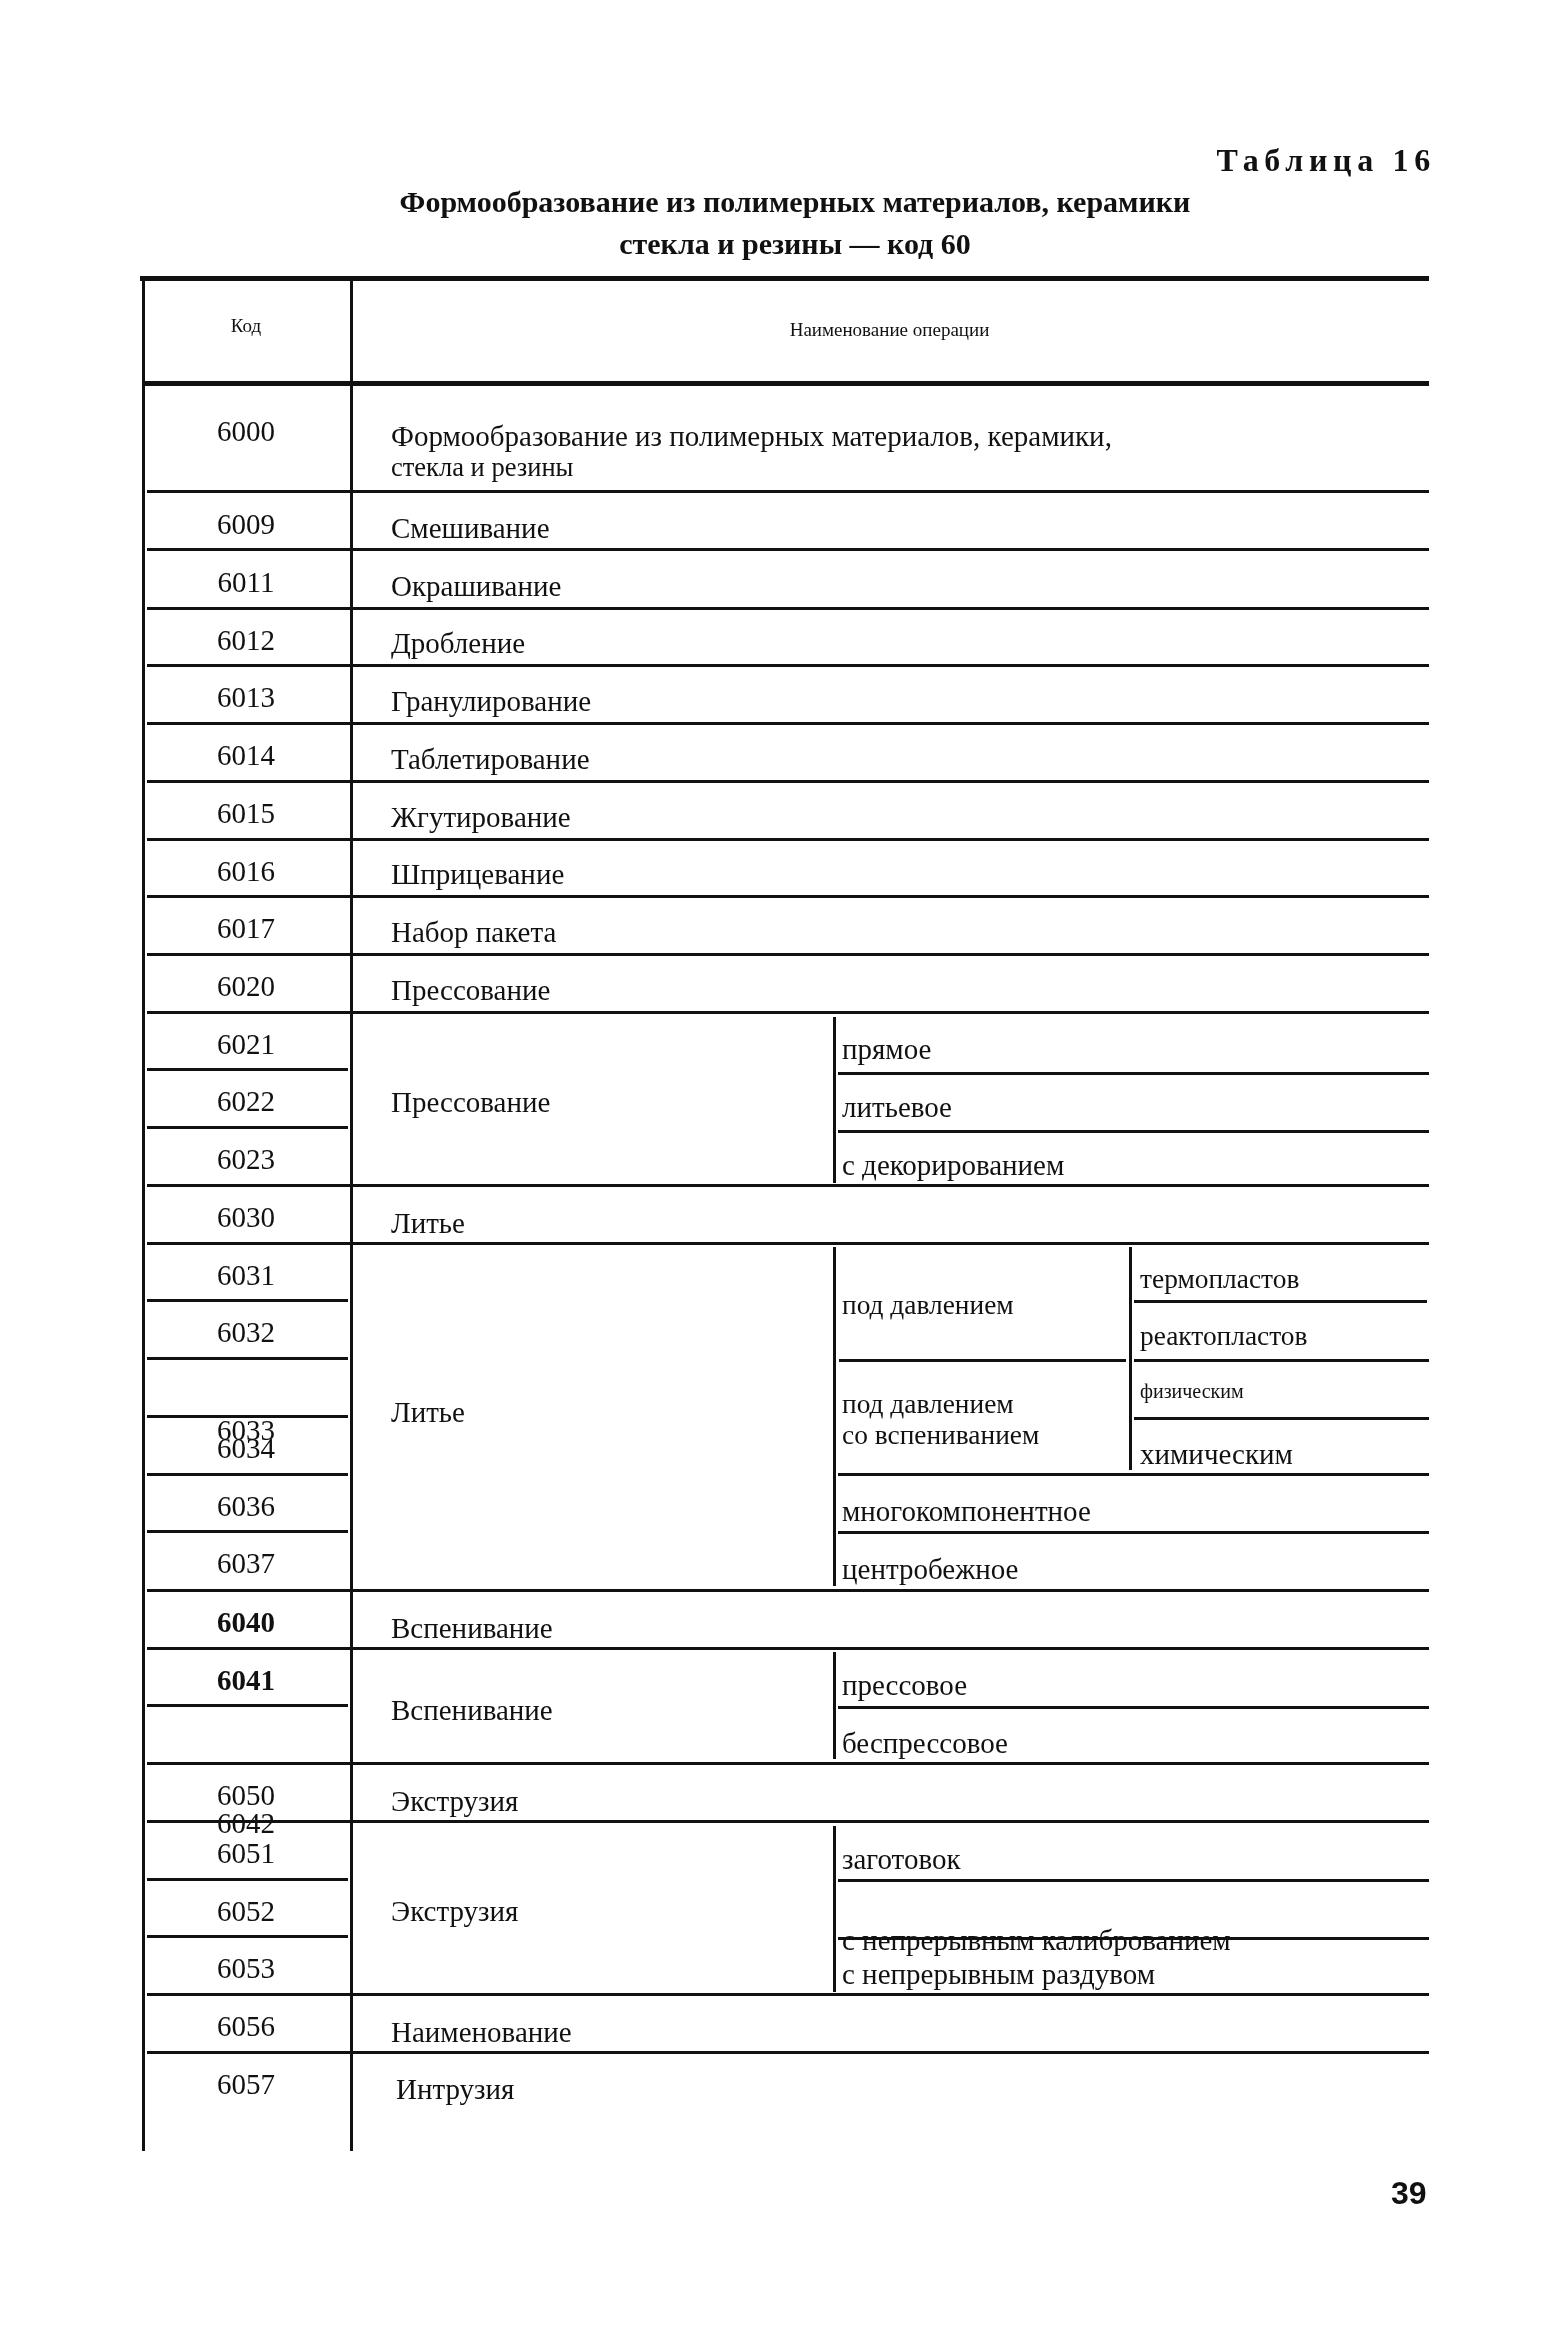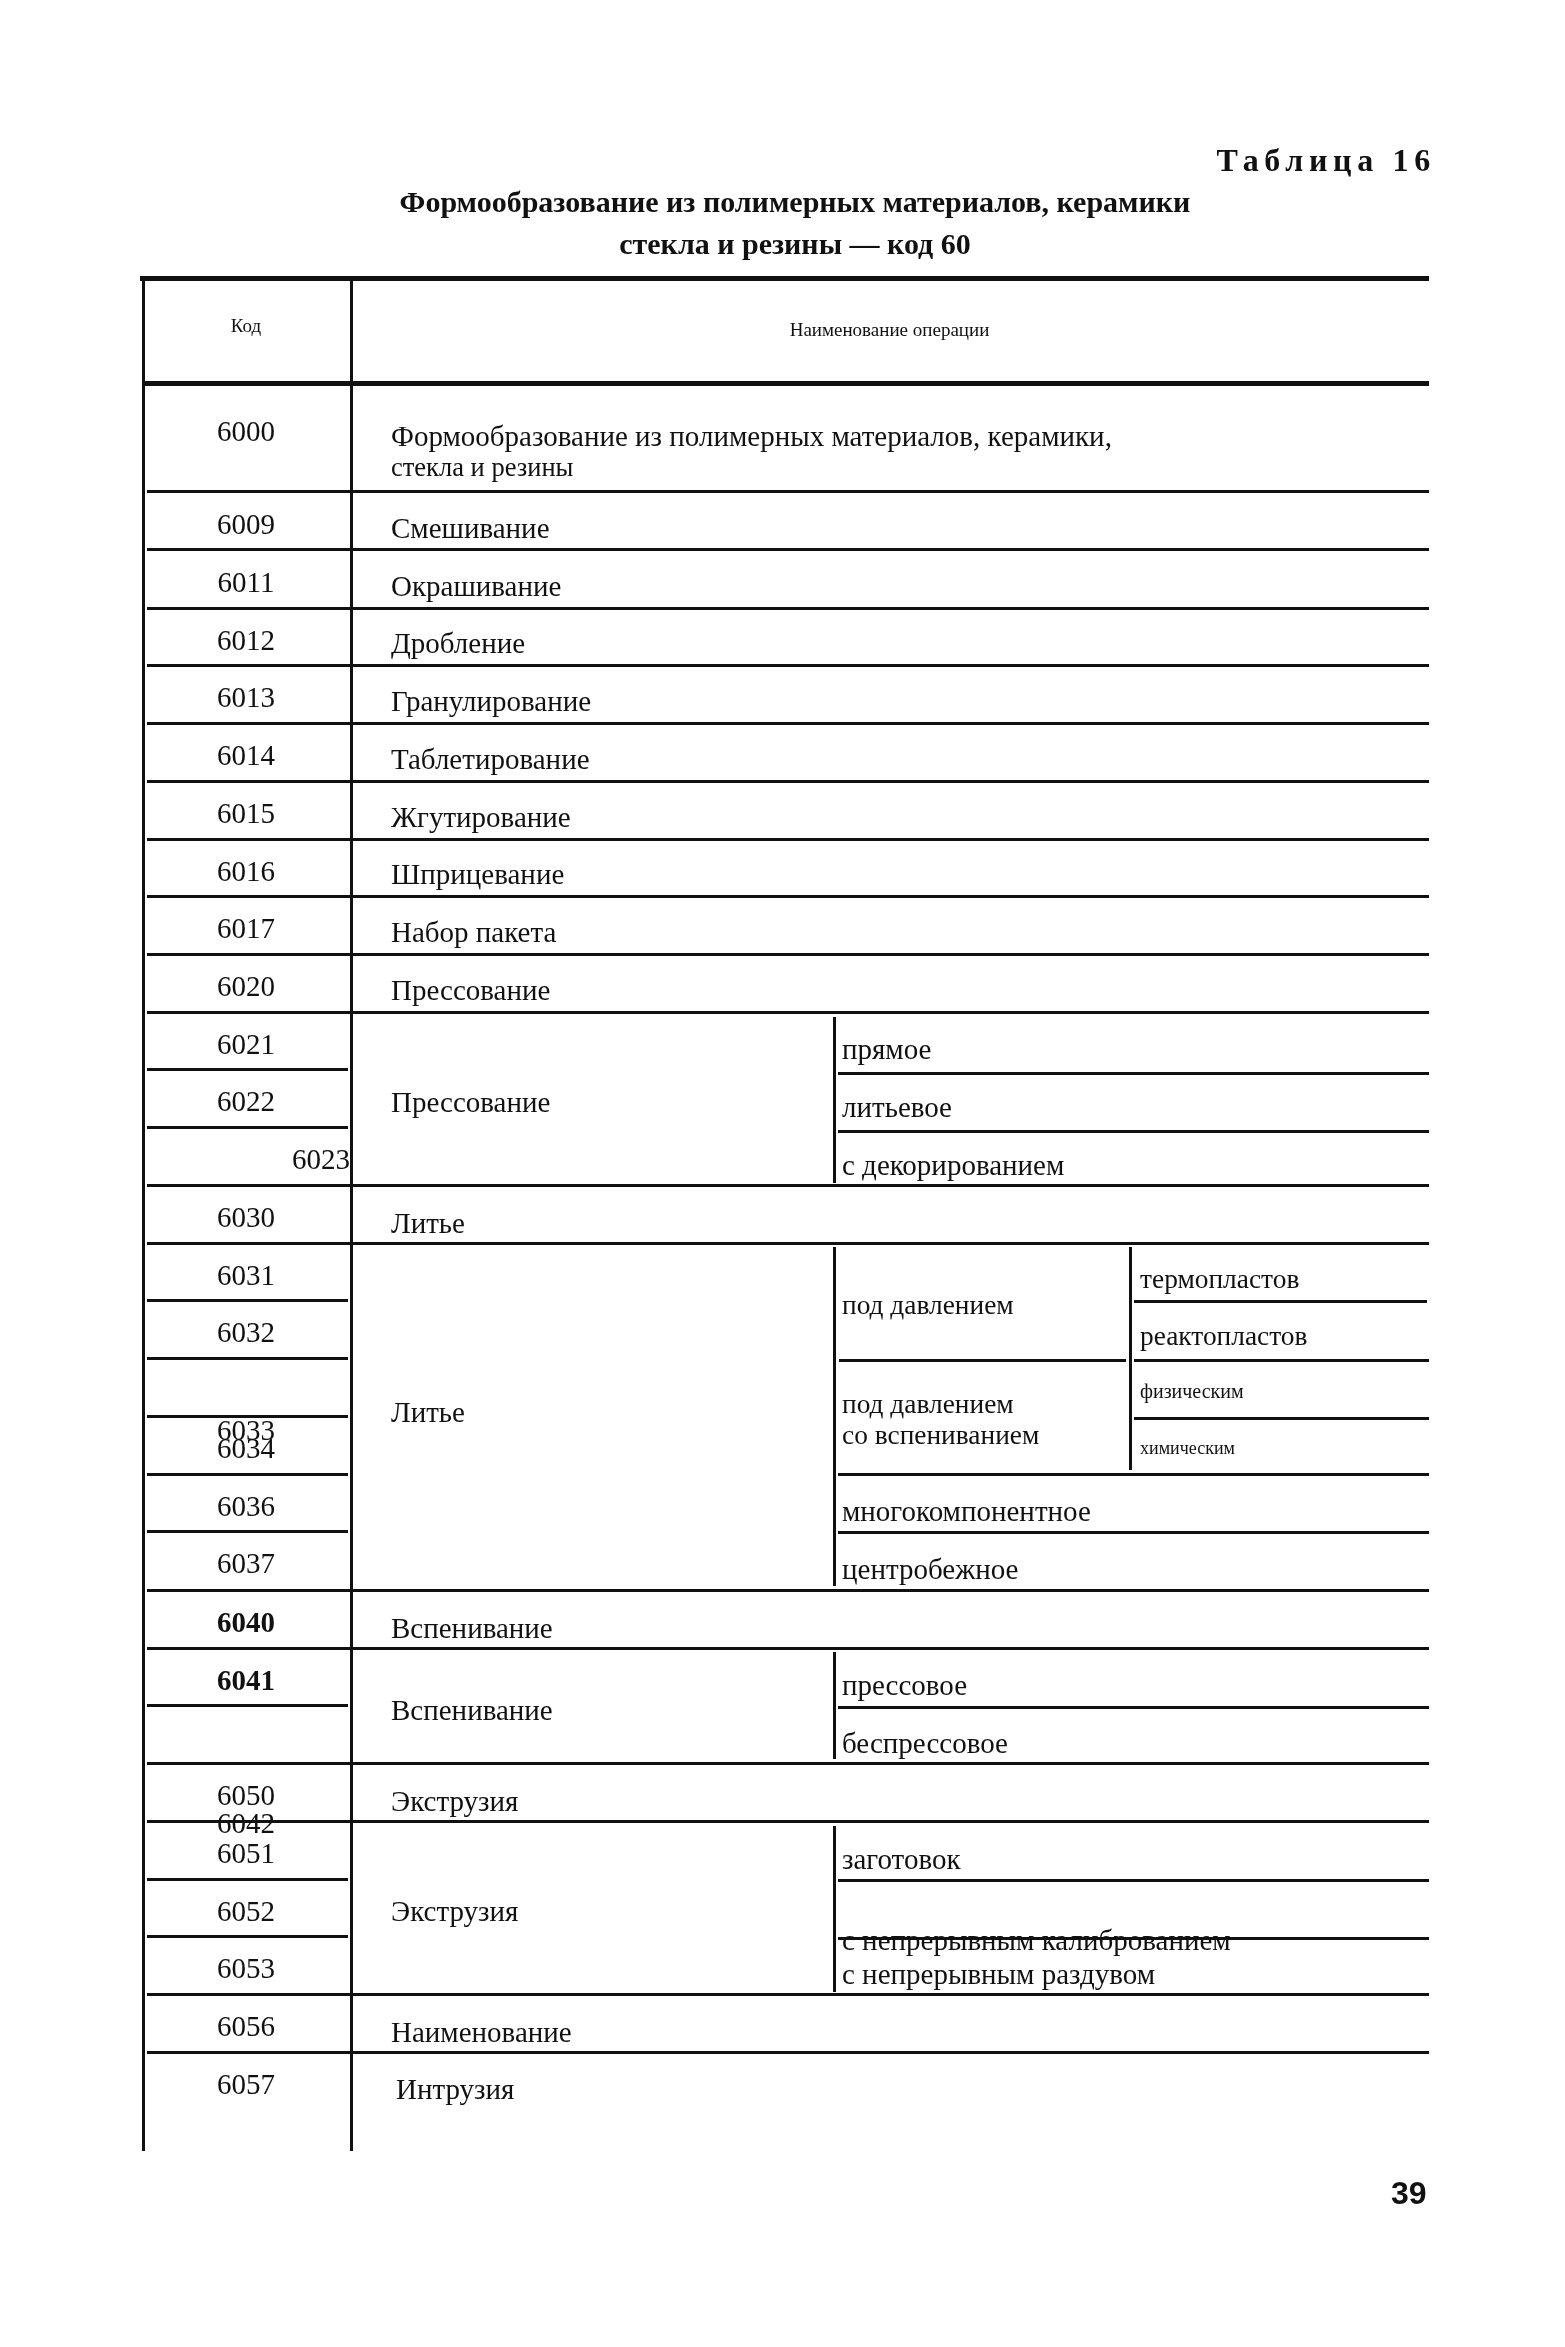--- a/index.html
+++ b/index.html
@@ -70,21 +70,21 @@
   <div class="hline" style="left:147px;width:1282px;top:953px;"></div>
 
   <div class="code" style="top:970px;">6020</div>
   <div class="txt" style="left:391px;top:974px;">Прессование</div>
   <div class="hline" style="left:147px;width:1282px;top:1011px;"></div>
 
   <div class="code" style="top:1028px;">6021</div>
   <div class="hline" style="left:147px;width:201px;top:1068px;"></div>
   <div class="code" style="top:1085px;">6022</div>
   <div class="hline" style="left:147px;width:201px;top:1126px;"></div>
-  <div class="code" style="top:1143px;text-align:right;">6023</div>
+  <div class="code" style="top:1143px;">6023</div>
   <div class="txt" style="left:391px;top:1086px;">Прессование</div>
   <div class="vline" style="left:833px;top:1017px;height:166px;"></div>
   <div class="txt" style="left:842px;top:1033px;">прямое</div>
   <div class="hline" style="left:838px;width:591px;top:1072px;"></div>
   <div class="txt" style="left:842px;top:1091px;">литьевое</div>
   <div class="hline" style="left:838px;width:591px;top:1130px;"></div>
   <div class="txt" style="left:842px;top:1149px;">с декорированием</div>
   <div class="hline" style="left:147px;width:1282px;top:1184px;"></div>
 
   <div class="code" style="top:1201px;">6030</div>
@@ -110,21 +110,21 @@
   <div class="hline" style="left:839px;width:287px;top:1359px;"></div>
   <div class="txt" style="left:842px;top:1389px;font-size:27.4px;">под давлением</div>
   <div class="txt" style="left:842px;top:1420px;font-size:27.4px;">со вспениванием</div>
 
   <div class="txt" style="left:1140px;top:1264px;font-size:27.4px;">термопластов</div>
   <div class="hline" style="left:1134px;width:293px;top:1300px;"></div>
   <div class="txt" style="left:1140px;top:1321px;font-size:27.4px;">реактопластов</div>
   <div class="hline" style="left:1134px;width:295px;top:1359px;"></div>
   <div class="txt" style="left:1140px;top:1380px;font-size:20px;">физическим</div>
   <div class="hline" style="left:1134px;width:295px;top:1417px;"></div>
-  <div class="txt" style="left:1140px;top:1438px;font-size:18px;">химическим</div>
+  <div class="txt" style="left:1140px;top:1438px;font-size:29px;">химическим</div>
 
   <div class="hline" style="left:838px;width:591px;top:1473px;"></div>
   <div class="txt" style="left:842px;top:1495px;">многокомпонентное</div>
   <div class="hline" style="left:838px;width:591px;top:1531px;"></div>
   <div class="txt" style="left:842px;top:1553px;">центробежное</div>
   <div class="hline" style="left:147px;width:1282px;top:1589px;"></div>
 
   <div class="code" style="top:1606px;font-weight:bold;">6040</div>
   <div class="txt" style="left:391px;top:1612px;">Вспенивание</div>
   <div class="hline" style="left:147px;width:1282px;top:1647px;"></div>

